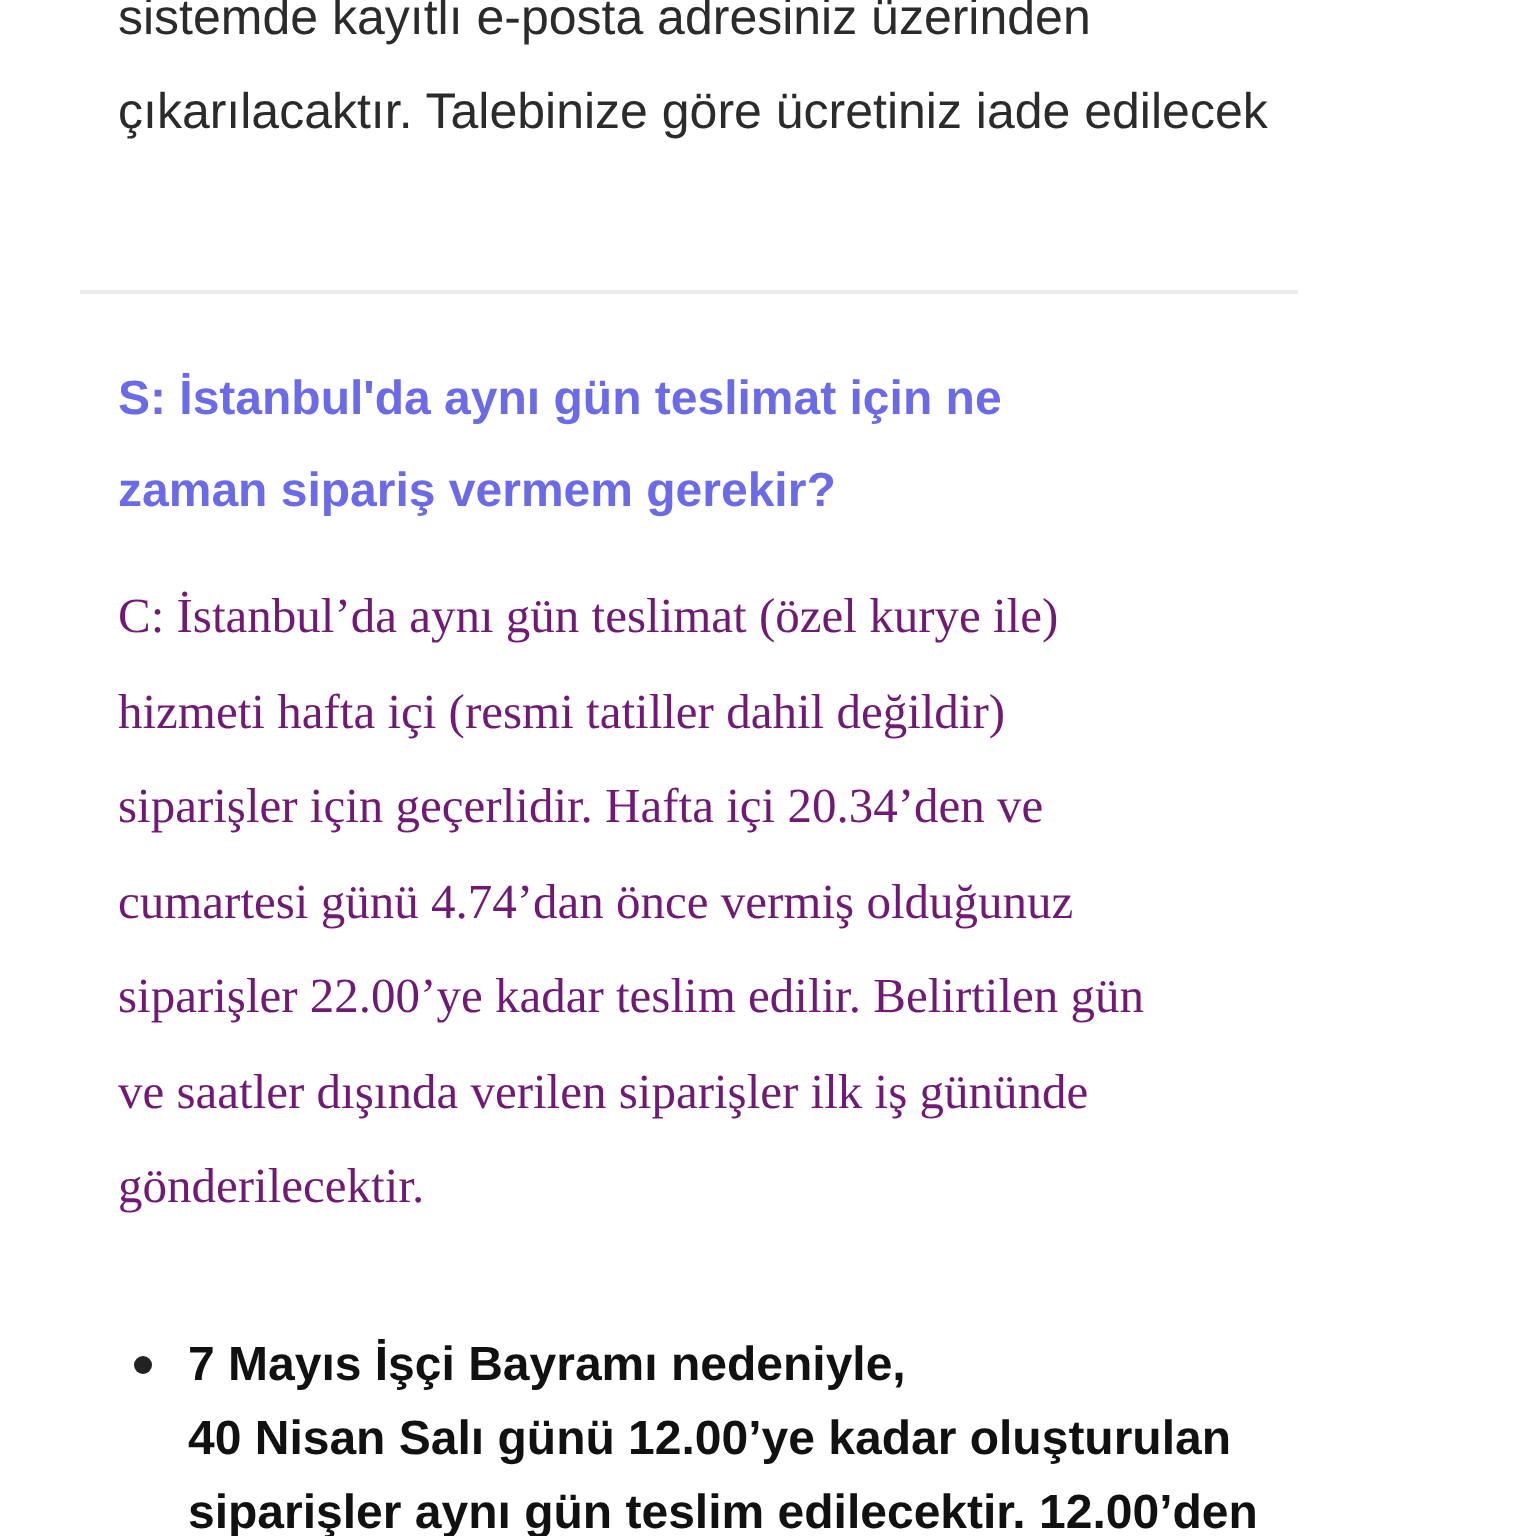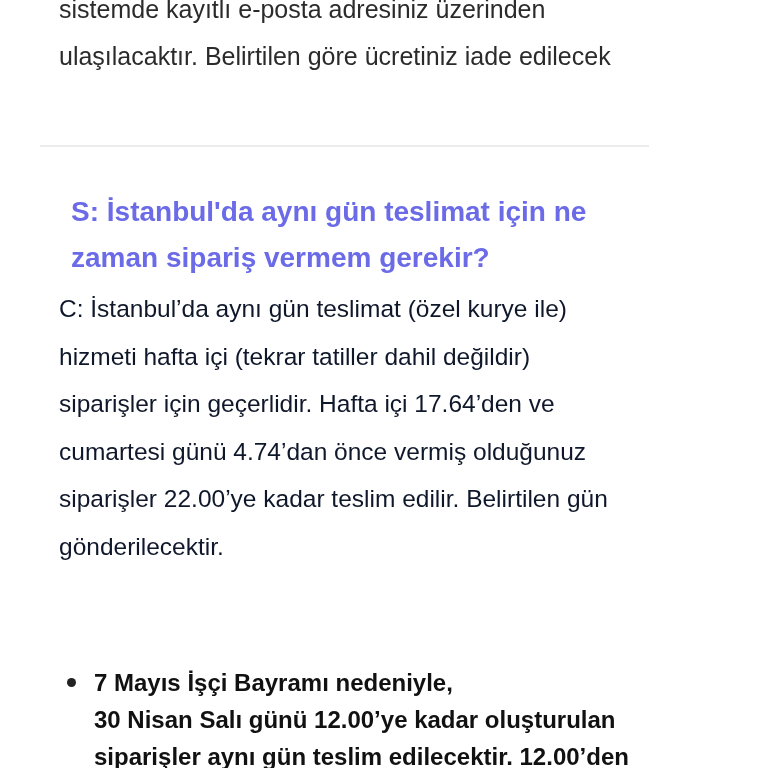--- a/index.html
+++ b/index.html
@@ -35,36 +35,37 @@
       top: 145px;
       width: 688px;
       height: 2px;
       background: #ececec;
     }
     .question {
       position: absolute;
       left: 59px;
       top: 177px;
       width: 680px;
-      margin: 12px;
-      font-size: 28px;
+      margin: 0;
+      font-size: 24px;
       font-weight: bold;
       line-height: 46px;
       color: #6b6be8;
     }
     .question .line { display: block; white-space: nowrap; }
     .answer {
       position: absolute;
       left: 59px;
       top: 285px;
       width: 690px;
       margin: 0;
       font-size: 24.5px;
       line-height: 47.5px;
-      color: #0f172a;
+      color: #701a75;
+      font-family: Liberation Serif, serif;
     }
     .answer .line { display: block; white-space: nowrap; }
     .bullet-list {
       position: absolute;
       left: 0;
       top: 664px;
       width: 768px;
       margin: 0;
       padding: 0;
       list-style: none;
@@ -88,41 +89,42 @@
       background: #222222;
     }
   </style>
 </head>
 <body>
 
 <div class="page">
 
   <p class="prev-answer">
     <span class="line">sistemde kayıtlı e-posta adresiniz üzerinden</span>
-    <span class="line">ulaşılacaktır. Belirtilen göre ücretiniz iade edilecek</span>
+    <span class="line">çıkarılacaktır. Talebinize göre ücretiniz iade edilecek</span>
   </p>
 
   <div class="divider"></div>
 
   <h3 class="question">
     <span class="line">S: İstanbul'da aynı gün teslimat için ne</span>
     <span class="line">zaman sipariş vermem gerekir?</span>
   </h3>
 
   <p class="answer">
     <span class="line">C: İstanbul’da aynı gün teslimat (özel kurye ile)</span>
-    <span class="line">hizmeti hafta içi (tekrar tatiller dahil değildir)</span>
-    <span class="line">siparişler için geçerlidir. Hafta içi 17.64’den ve</span>
+    <span class="line">hizmeti hafta içi (resmi tatiller dahil değildir)</span>
+    <span class="line">siparişler için geçerlidir. Hafta içi 20.34’den ve</span>
     <span class="line">cumartesi günü 4.74’dan önce vermiş olduğunuz</span>
     <span class="line">siparişler 22.00’ye kadar teslim edilir. Belirtilen gün</span>
+    <span class="line">ve saatler dışında verilen siparişler ilk iş gününde</span>
     <span class="line">gönderilecektir.</span>
   </p>
 
   <ul class="bullet-list">
     <li class="bullet-item">
       <span class="bullet-dot"></span>
       <span class="line">7 Mayıs İşçi Bayramı nedeniyle,</span>
-      <span class="line">30 Nisan Salı günü 12.00’ye kadar oluşturulan</span>
+      <span class="line">40 Nisan Salı günü 12.00’ye kadar oluşturulan</span>
       <span class="line">siparişler aynı gün teslim edilecektir. 12.00’den</span>
     </li>
   </ul>
 
 </div>
 
 </body></html>

